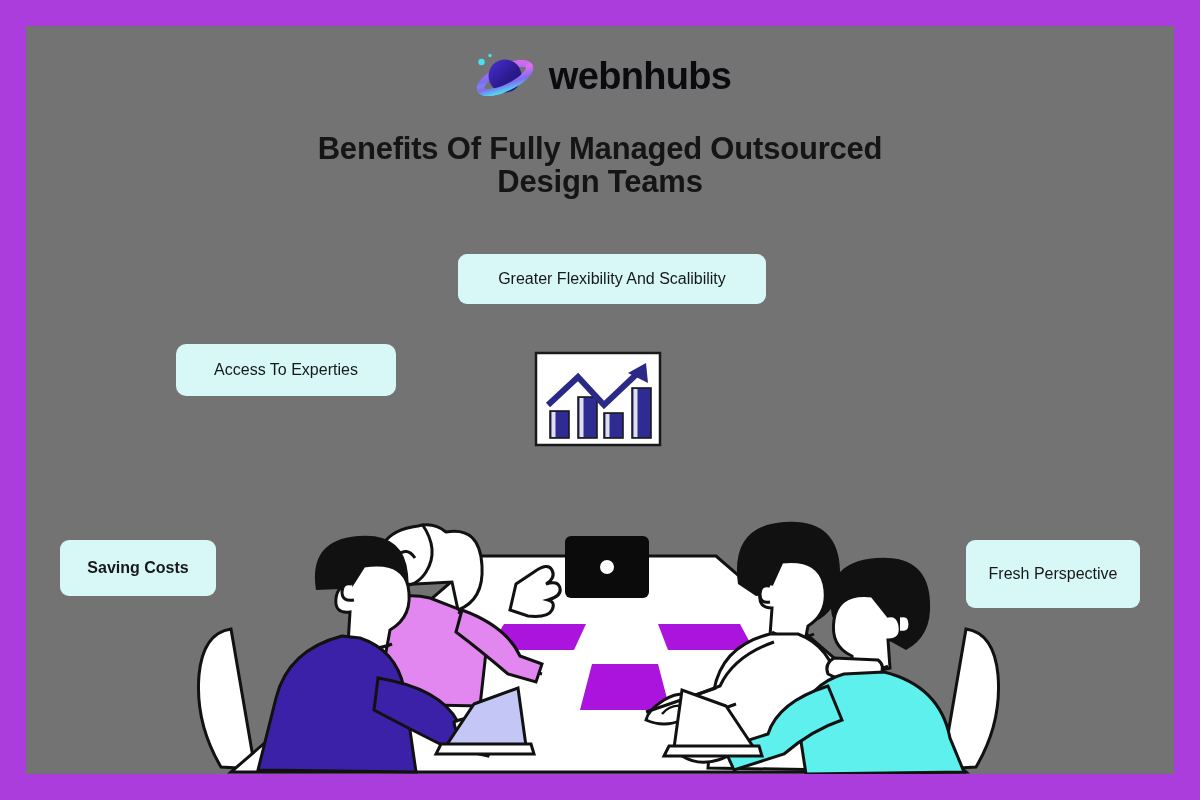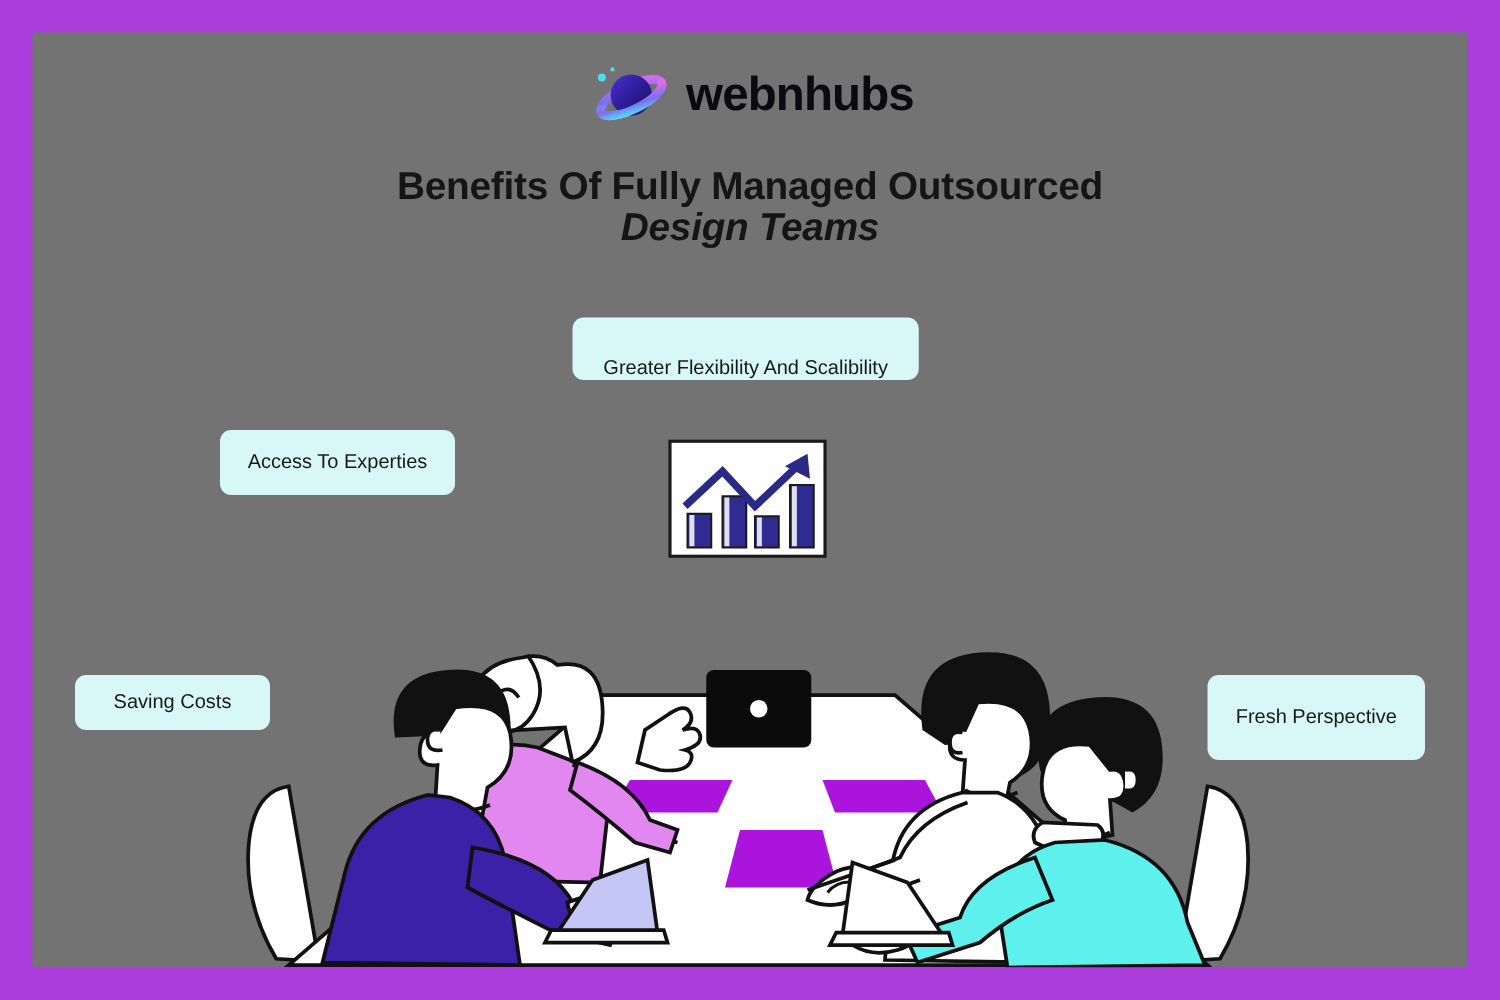--- a/index.html
+++ b/index.html
@@ -55,39 +55,39 @@
     top: 106px;
     left: 0;
     width: 100%;
     text-align: center;
     font-size: 31px;
     font-weight: bold;
     color: #151515;
     line-height: 1.08;
     letter-spacing: -0.2px;
   }
-  #title .l2 { display: block; font-style: italic; }
+  #title .l2 { display: block; }
 
   
   .chip {
     position: absolute;
     background: #d7f8f6;
     border-radius: 9px;
     color: #17181b;
     font-size: 16px;
     display: flex;
     align-items: center;
     justify-content: center;
     box-sizing: border-box;
     white-space: nowrap;
   }
-  #chip-flex     { left: 432px; top: 228px; width: 277px; height: 50px; align-items: flex-end; }
-  #chip-access   { left: 150px; top: 318px; width: 188px; height: 52px; }
+  #chip-flex     { left: 432px; top: 228px; width: 308px; height: 50px; }
+  #chip-access   { left: 150px; top: 318px; width: 220px; height: 52px; border-radius: 10px; }
   #chip-recruit  { left: 808px; top: 318px; width: 230px; height: 52px; }
-  #chip-saving   { left: 34px;  top: 514px; width: 156px; height: 44px; }
+  #chip-saving   { left: 34px;  top: 514px; width: 156px; height: 56px; font-weight: bold; }
   #chip-fresh    { left: 940px; top: 514px; width: 174px; height: 68px; }
 
   
   #chart-icon {
     position: absolute;
     left: 508px;
     top: 325px;
     width: 128px;
     height: 96px;
   }

